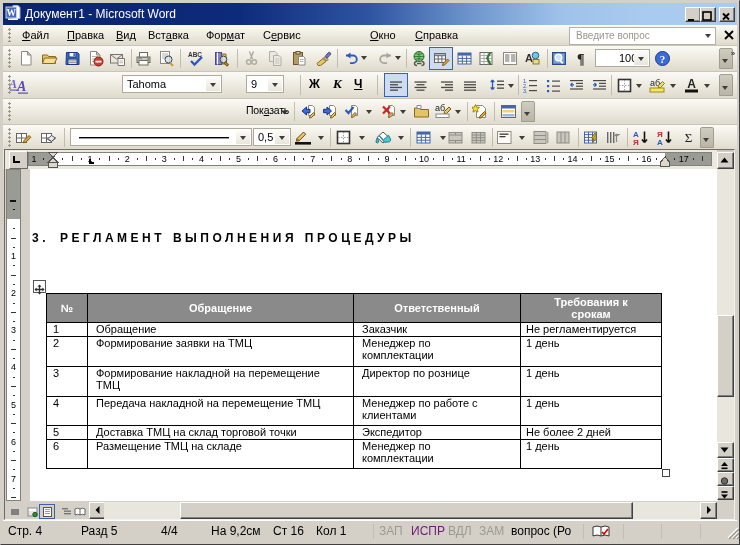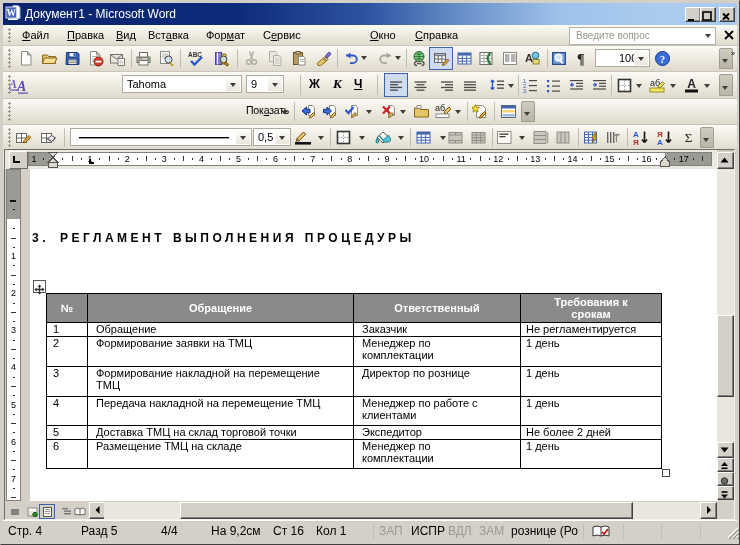--- a/index.html
+++ b/index.html
@@ -337,21 +337,21 @@
         <text x="1" y="9" font-size="9" font-family="Liberation Sans" fill="#222">аб</text>
         <path d="M9.5 8.5 l4 -4 l2 2 l-4 4 l-2.3 .3 z" fill="#E8E06A" stroke="#8a7a20"></path>
         <rect x="1" y="11" width="14" height="4" fill="#F2EA5C" stroke="#9a8a20"></rect>
       </svg></div>
     <span class="dArr a" style="left:667px;top:12px"></span>
     <div class="a" style="left:680px;top:5px;width:18px;height:18px"><svg width="17" height="17" viewBox="0 0 17 17">
         <text x="8.5" y="11" font-size="12" font-weight="bold" text-anchor="middle" font-family="Liberation Sans" fill="#222">А</text>
         <rect x="2" y="12.5" width="13" height="3" fill="#111"></rect>
       </svg></div>
     <span class="dArr a" style="left:701px;top:12px"></span>
-  <div class="combo" style="left:119px;top:3px;width:120px;height:18px;box-sizing:border-box">
+  <div class="combo" style="left:119px;top:3px;width:100px;height:18px;box-sizing:border-box">
       <span style="margin-left:4px">Tahoma</span>
       <span class="cArr"></span>
     </div>
   <div class="combo" style="left:243px;top:3px;width:38px;height:18px;box-sizing:border-box">
       <span style="margin-left:4px">9</span>
       <span class="cArr"></span>
     </div>
   <div class="ec" style="right:4px"></div>
 </div>
 
@@ -783,24 +783,24 @@
   </div>
 
 <div class="a" style="left:3px;top:520px;width:734px;height:21px;background:#D4D0C8;border-top:1px solid #fff;font-size:12px" id="status">
   <span class="a" style="left:5px;top:3px">Стр. 4</span>
   <span class="a" style="left:78px;top:3px">Разд 5</span>
   <span class="a" style="left:158px;top:3px">4/4</span>
   <span class="a" style="left:208px;top:3px">На 9,2см</span>
   <span class="a" style="left:270px;top:3px">Ст 16</span>
   <span class="a" style="left:313px;top:3px">Кол 1</span>
   <span class="a" style="left:376px;top:3px;color:#9c9a90">ЗАП</span>
-  <span class="a" style="left:408px;top:3px;color:#000000">ИСПР</span>
+  <span class="a" style="left:408px;top:3px;color:#701a75">ИСПР</span>
   <span class="a" style="left:445px;top:3px;color:#9c9a90">ВДЛ</span>
   <span class="a" style="left:476px;top:3px;color:#9c9a90">ЗАМ</span>
-  <span class="a" style="left:508px;top:3px">рознице (Ро</span>
+  <span class="a" style="left:508px;top:3px">вопрос (Ро</span>
   <svg class="a" style="left:588px;top:3px" width="20" height="15" viewBox="0 0 20 15">
     <path d="M2 3 Q6 1 10 3 Q14 1 18 3 L18 12 Q14 10 10 12 Q6 10 2 12 Z" fill="#fff" stroke="#333"></path>
     <path d="M10 3 L10 12" stroke="#333"></path>
     <path d="M11 8 l2 2 l4 -5" stroke="#c00" stroke-width="1.6" fill="none"></path>
   </svg>
 <span class="a" style="left:370px;top:3px;bottom:3px;width:1px;background:#c2beb2"></span>
     <span class="a" style="left:580px;top:3px;bottom:3px;width:1px;background:#c2beb2"></span>
     <span class="a" style="left:620px;top:3px;bottom:3px;width:1px;background:#c2beb2"></span>
     <span class="a" style="left:658px;top:3px;bottom:3px;width:1px;background:#c2beb2"></span>
     <span class="a" style="left:697px;top:3px;bottom:3px;width:1px;background:#c2beb2"></span>

